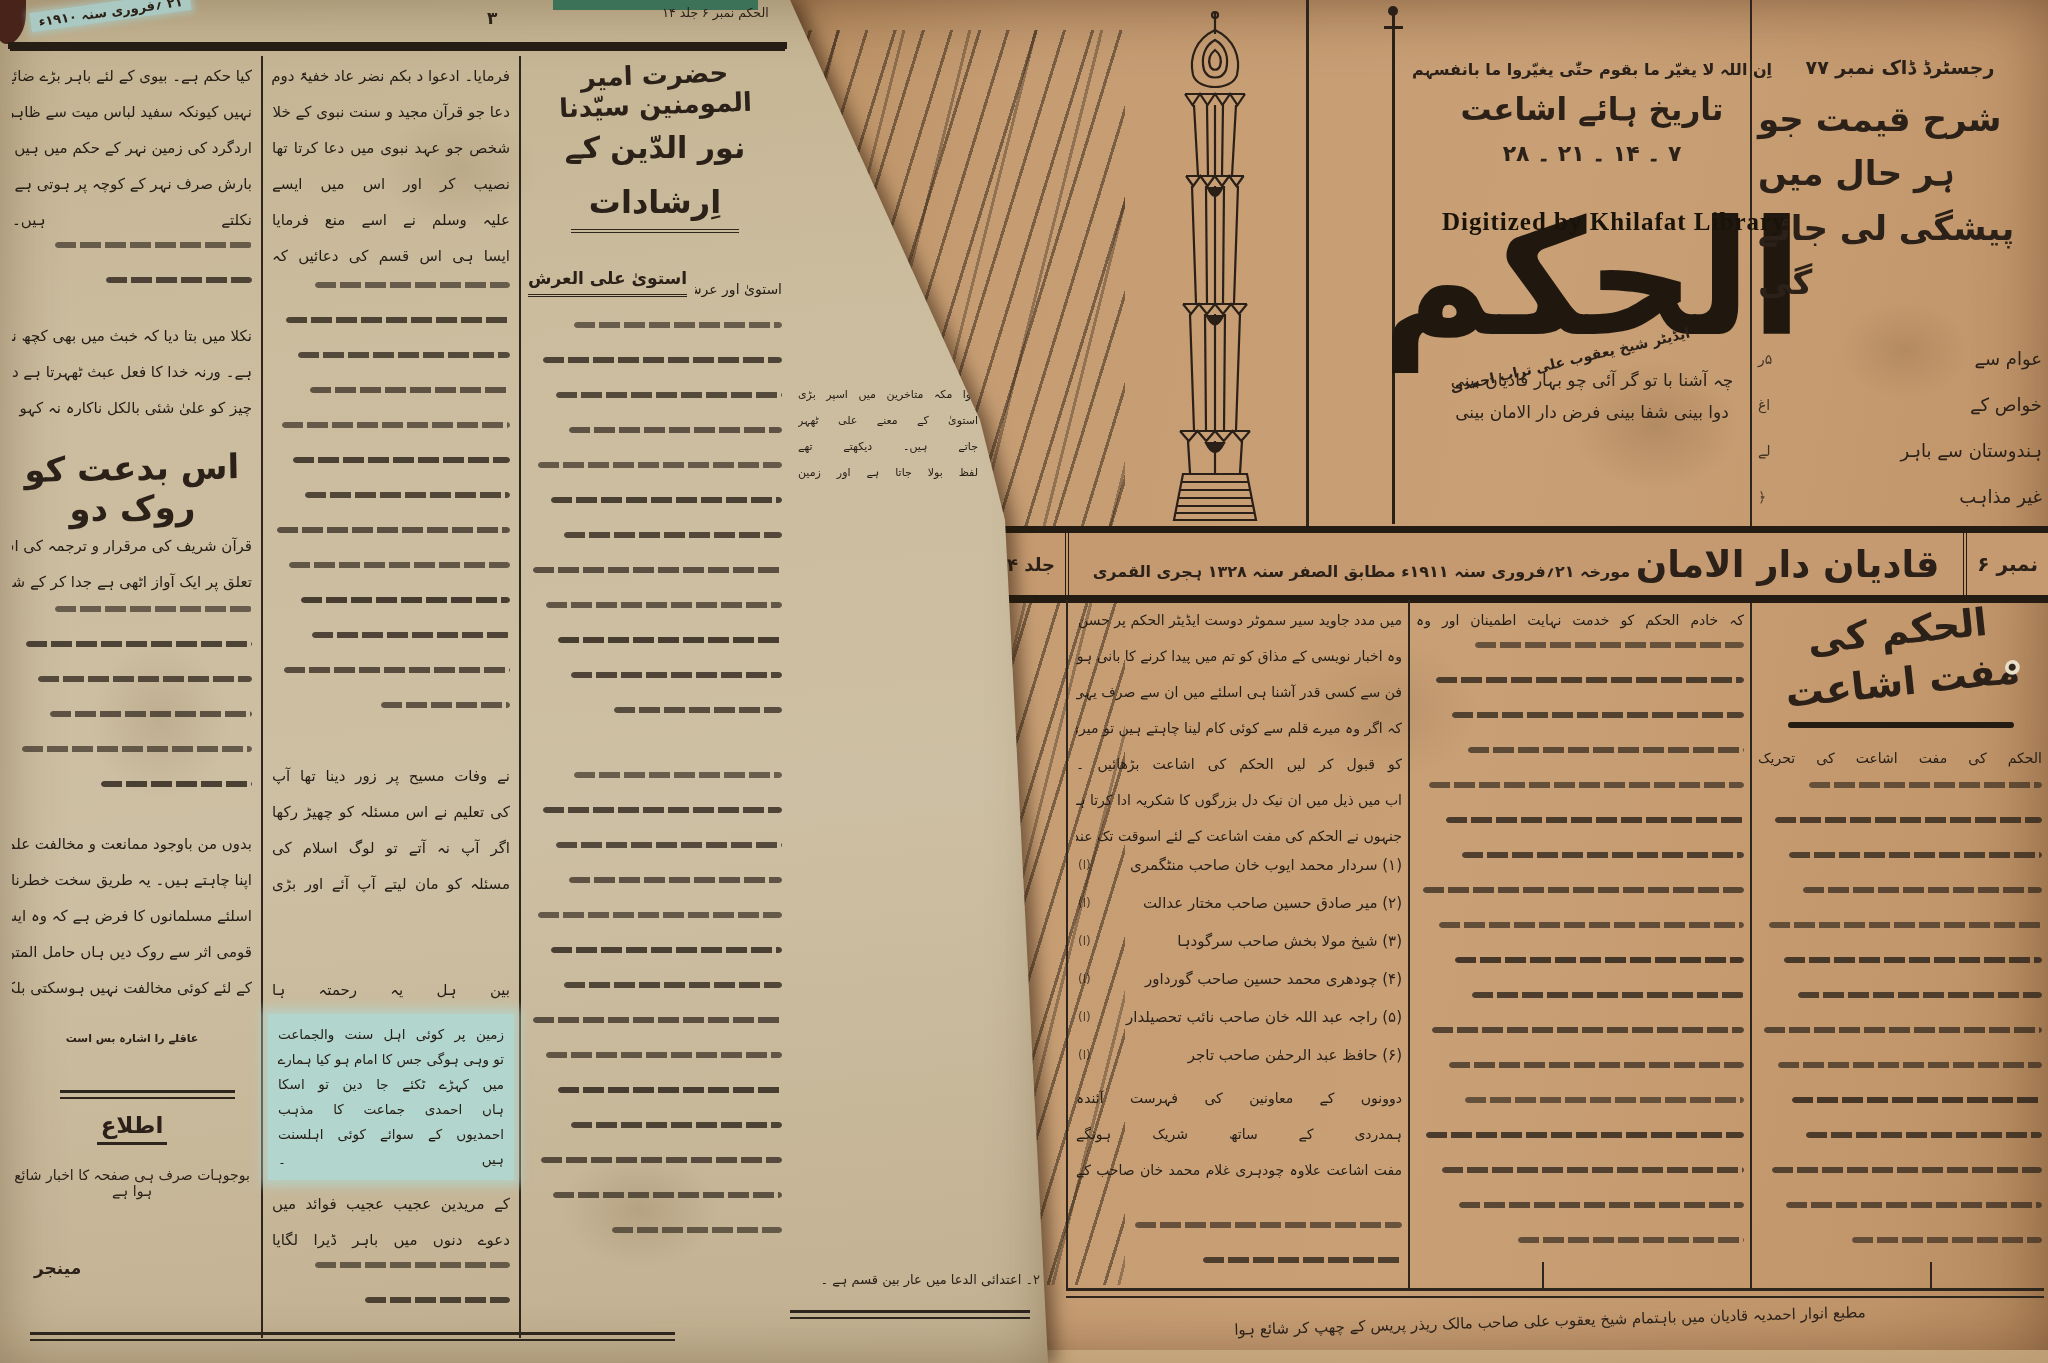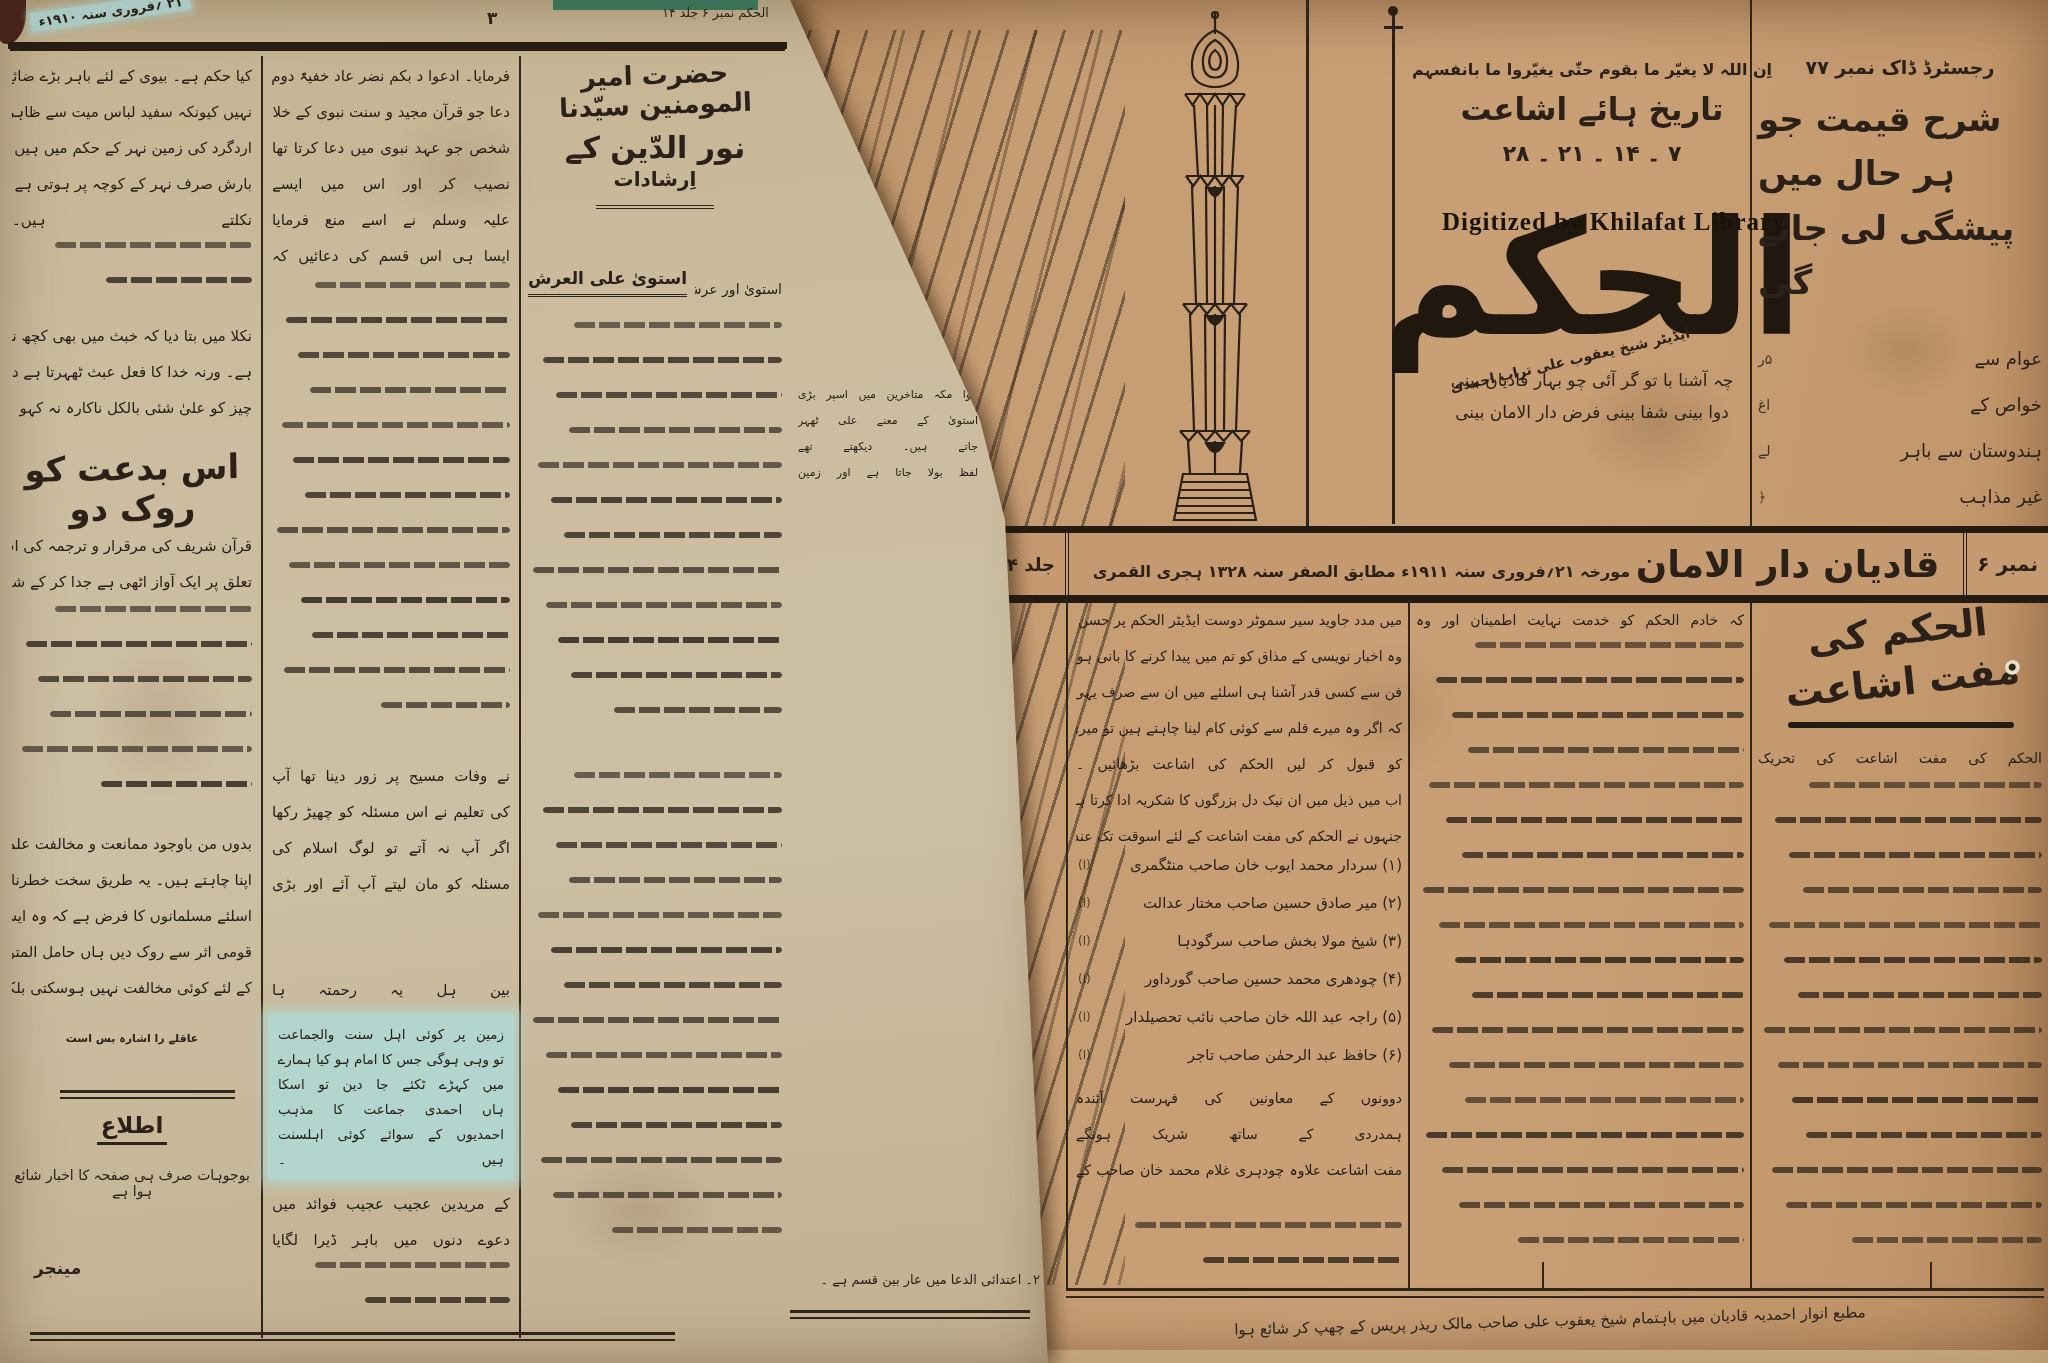--- a/index.html
+++ b/index.html
@@ -34,22 +34,22 @@
   .stamp{transform:rotate(-8deg);background:#a9c9c2;padding:2px 8px;font-size:13px;font-weight:bold;
          direction:rtl;box-shadow:0 0 6px 3px rgba(169,201,194,.7);}
   .headline{font-size:34px;font-weight:bold;text-align:center;direction:rtl;transform:rotate(-1deg);}
   .closing{font-size:11px;font-weight:bold;text-align:center;direction:rtl;}
   .notice-title{font-size:23px;font-weight:bold;text-align:center;direction:rtl;}
   .notice-underline{width:70px;height:3px;background:#2e251c;margin:4px auto 0;}
   .dblrule{border-top:3px solid #2e251c;border-bottom:2px solid #2e251c;height:4px;}
   .c3-head{direction:rtl;text-align:center;font-weight:bold;}
   .c3-head .h1{font-size:26px;transform:rotate(-2deg);}
   .c3-head .h2{font-size:30px;margin-top:10px;}
-  .c3-head .h3{font-size:20px;display:inline-block;border-bottom:4px double #2e251c;
-               padding:2px 18px 14px;margin-top:0;}
+  .c3-head .h3{font-size:32px;display:inline-block;border-bottom:4px double #2e251c;
+               padding:2px 18px 8px;margin-top:16px;}
   .sidehead-row{display:flex;direction:rtl;align-items:flex-end;gap:8px;}
   .sidehead{font-size:17px;font-weight:bold;border-bottom:3px double #2e251c;white-space:nowrap;padding-bottom:6px;}
   .hl-block{background:#b2d5cd;box-shadow:0 0 10px 6px rgba(178,213,205,.75);padding:8px 10px;}
   .hl-block .ln{height:25px;line-height:25px;font-size:13.5px;}
   
   .slant-strip{background:
      repeating-linear-gradient(107deg,transparent 0 20px,rgba(44,32,20,.5) 20px 23px,transparent 23px 27px),
      repeating-linear-gradient(104deg,transparent 0 47px,rgba(44,32,20,.35) 47px 50px,transparent 50px 64px);}
   .masthead{direction:rtl;text-align:center;}
   .verse{font-size:16px;font-weight:bold;}

